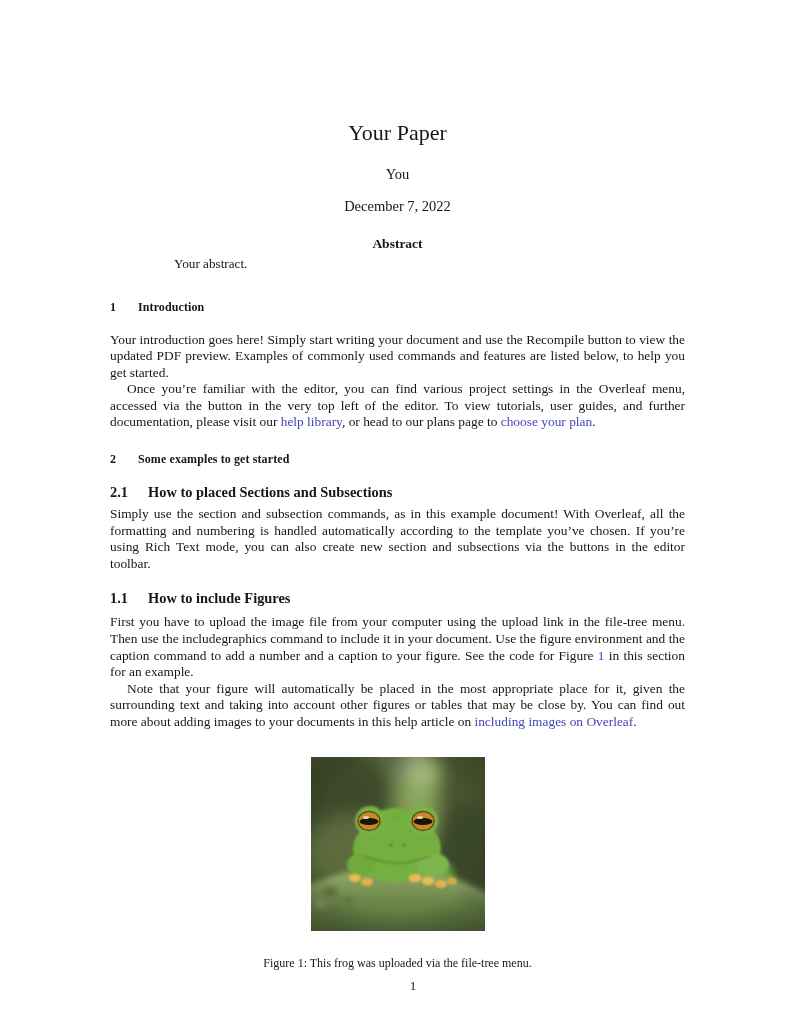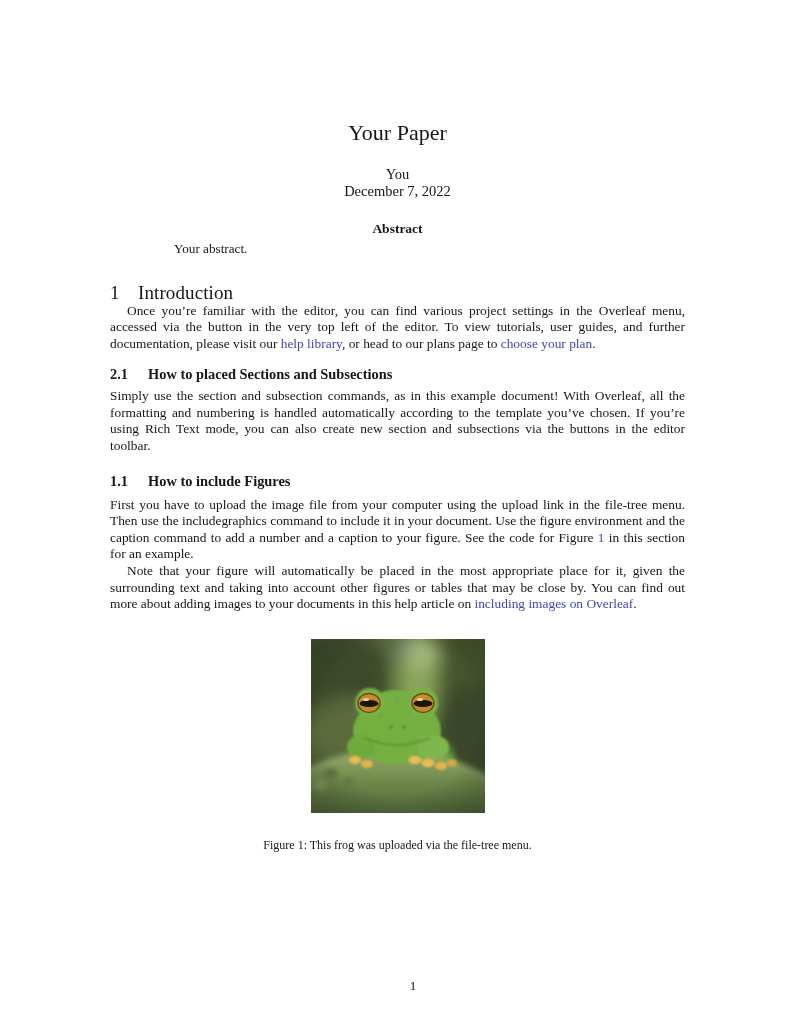--- a/index.html
+++ b/index.html
@@ -26,43 +26,44 @@
     font-size: 22px;
     line-height: 26px;
   }
   .doc-author {
     margin-top: 20px;
     text-align: center;
     font-size: 14.5px;
     line-height: 17px;
   }
   .doc-date {
+    margin-top: 15px;
     text-align: center;
     font-size: 14.5px;
     line-height: 17px;
   }
   .abstract-h {
     margin-top: 21px;
     text-align: center;
     font-weight: bold;
     font-size: 13.5px;
     line-height: 16px;
   }
   .abstract-body {
     margin: 4px 48px 0 48px;
     text-indent: 16px;
     font-size: 13.2px;
     line-height: 16.5px;
   }
   h2, h3, p { margin: 0; padding: 0; }
   .sec {
     margin-top: 24px;
-    font-size: 19px;
+    font-size: 12px;
     line-height: 21px;
-    font-weight: normal;
+    font-weight: bold;
     letter-spacing: 0.1px;
   }
   .sec .sec-num { display: inline-block; min-width: 28px; }
   .subsec {
     margin-top: 13px;
     font-size: 14.4px;
     line-height: 18px;
     font-weight: bold;
   }
   .subsec .sub-num { display: inline-block; min-width: 38px; }
@@ -112,22 +113,24 @@
 
     <div class="doc-title">Your Paper</div>
     <div class="doc-author">You</div>
     <div class="doc-date">December 7, 2022</div>
 
     <div class="abstract-h">Abstract</div>
     <p class="abstract-body">Your abstract.</p>
 
     <h2 class="sec"><span class="sec-num">1</span><span>Introduction</span></h2>
 
+    <p class="body">Your introduction goes here! Simply start writing your document and use the Recompile button to view the updated PDF preview. Examples of commonly used commands and features are listed below, to help you get started.</p>
     <p class="body follow indent"><span>Once you’re familiar with the editor, you can find various project settings in the Overleaf menu, accessed via the button in the very top left of the editor. To view tutorials, user guides, and further documentation, please visit our </span><a href="#" class="link" style="color: rgb(68, 68, 187);">help library</a><span>, or head to our plans page to </span><a href="#" class="link" style="color: rgb(68, 68, 187);">choose your plan</a><span>.</span></p>
 
+    <h2 class="sec sec2"><span class="sec-num">2</span><span>Some examples to get started</span></h2>
 
     <h3 class="subsec"><span class="sub-num">2.1</span><span>How to placed Sections and Subsections</span></h3>
     <p class="body tight">Simply use the section and subsection commands, as in this example document! With Overleaf, all the formatting and numbering is handled automatically according to the template you’ve chosen. If you’re using Rich Text mode, you can also create new section and subsections via the buttons in the editor toolbar.</p>
 
     <h3 class="subsec subsec22"><span class="sub-num">1.1</span><span>How to include Figures</span></h3>
     <p class="body tight7"><span>First you have to upload the image file from your computer using the upload link in the file-tree menu. Then use the includegraphics command to include it in your document. Use the figure environment and the caption command to add a number and a caption to your figure. See the code for Figure </span><a href="#" class="link" style="color: rgb(68, 68, 187);">1</a><span> in this section for an example.</span></p>
     <p class="body follow indent"><span>Note that your figure will automatically be placed in the most appropriate place for it, given the surrounding text and taking into account other figures or tables that may be close by. You can find out more about adding images to your documents in this help article on </span><a href="#" class="link" style="color: rgb(68, 68, 187);">including images on Overleaf</a><span>.</span></p>
 
     <div class="figure-block">
       <span class="figure-img">

